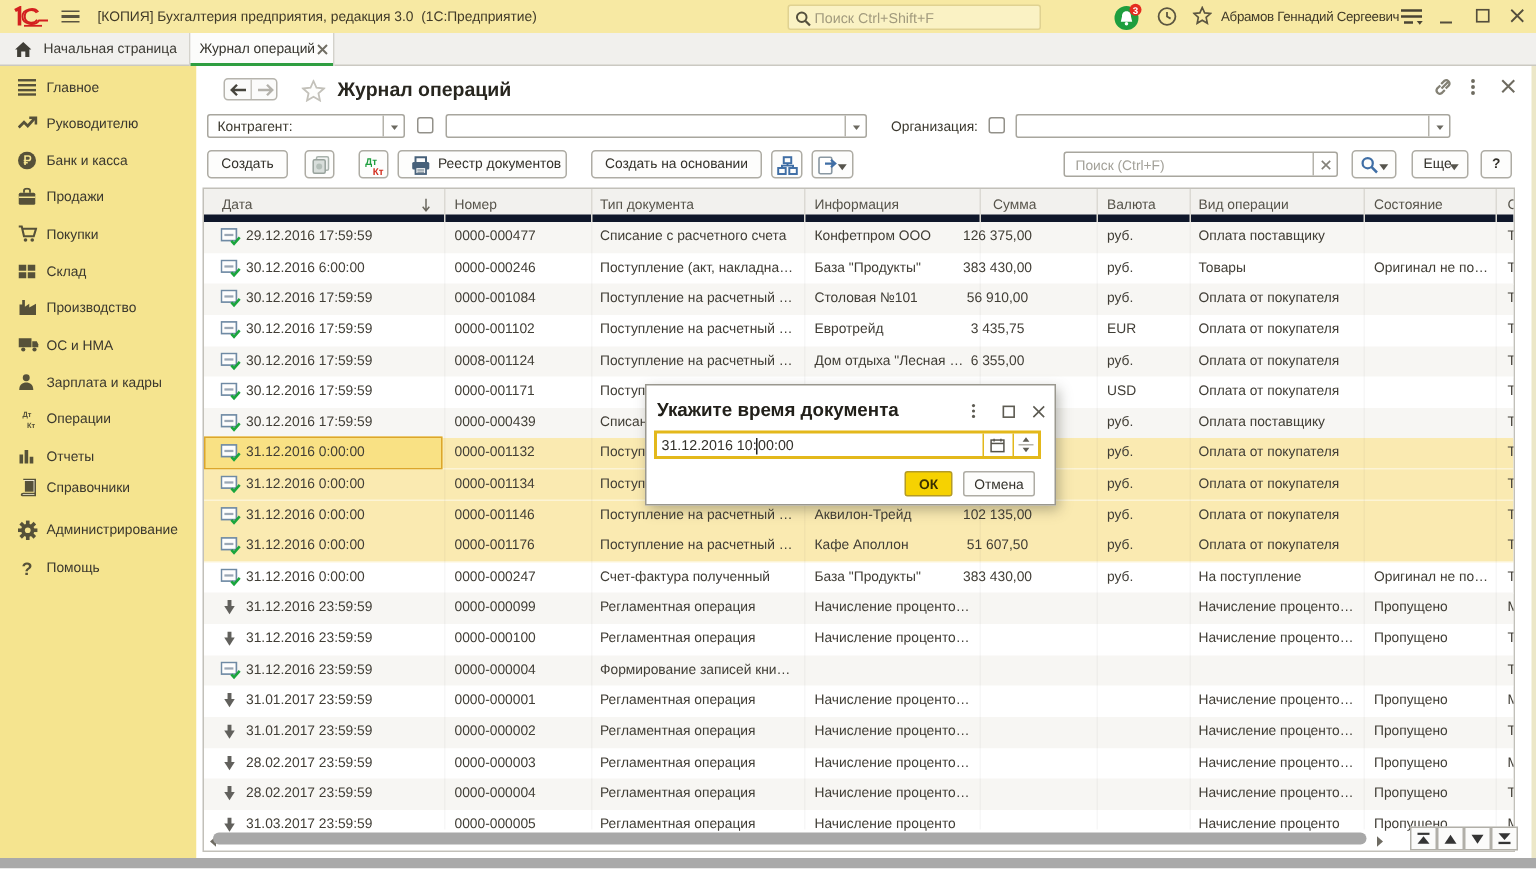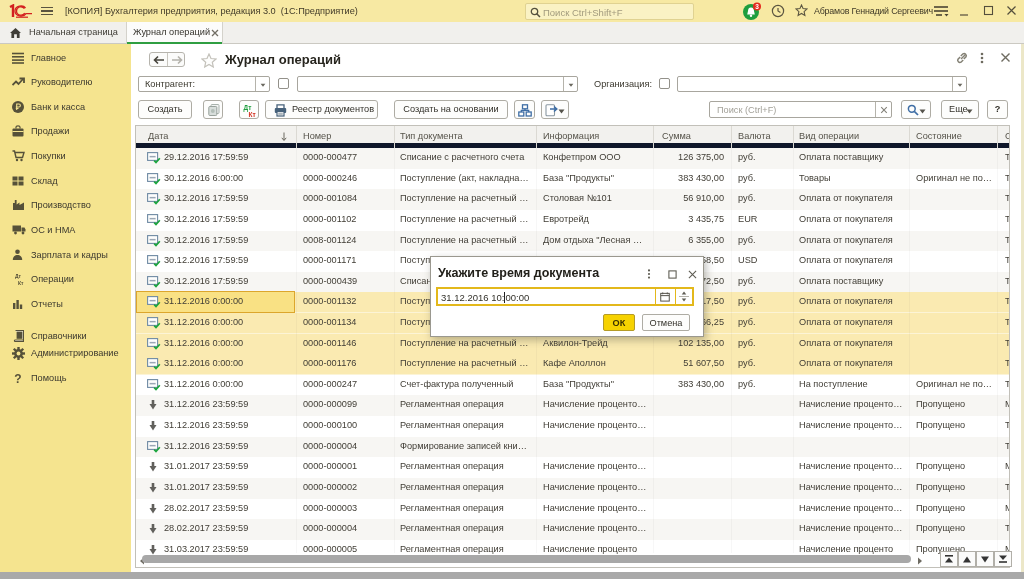--- a/index.html
+++ b/index.html
@@ -54,21 +54,21 @@
   .tbtn { position:absolute; top:100px; height:19px; background:#fdfdfc; border:1px solid #aeaca4; border-radius:3px; color:#33312a; }
   .tbtn .cap { position:absolute; width:100%; text-align:center; top:3px; }
 
   
   #grid { position:absolute; left:135px; top:125px; width:875px; height:443px; border:1px solid #c2c0b9; background:#fff; overflow:hidden; }
   #ghead { position:absolute; left:0; top:0; width:873px; height:22px; background:#f2f1ee; border-bottom:5px solid #0f172a; }
   #ghead span { position:absolute; top:5px; color:#56534a; }
   #ghead i { position:absolute; top:0; width:1px; height:22px; background:#dbd9d3; }
   .grow { position:absolute; left:0; width:873px; height:21px; }
   .grow span { position:absolute; top:4px; white-space:pre; color:#403d35; }
-  .grow .num { text-align:right; }
+  .grow .num { text-align:center; }
   .docic { position:absolute; left:11px; top:4px; }
   .regic { position:absolute; left:13px; top:5px; }
 
   
   #hthumb { position:absolute; border-radius:4px; background:#a8a8a8; }
   .navb { position:absolute; top:551px; width:18px; height:16px; background:#fbfbfa; border:1px solid #b1afa8; }
 
   
   #statusbar { position:absolute; left:0; top:572px; width:1024px; height:7px; background:#a9a9a9; }
 
@@ -241,21 +241,21 @@
 <div class="mitem" style="top:253.7px">
         <span class="ic"><svg width="12" height="12" viewBox="0 0 12 12">
             <g fill="#565139">
               <rect x="1" y="5" width="2.4" height="6"></rect>
               <rect x="4.4" y="2" width="2.4" height="9"></rect>
               <rect x="7.8" y="6.5" width="2.4" height="4.5"></rect>
             </g>
           </svg></span>
         <span class="tx">Отчеты</span>
       </div>
-<div class="mitem" style="top:286px">
+<div class="mitem" style="top:275px">
         <span class="ic"><svg width="12" height="12" viewBox="0 0 12 12">
             <path d="M3.5 0.5 L11.5 0.5 L11.5 11.5 L3.5 11.5 C2 11.5 2 10 3.5 10 L11.5 10" fill="#fdf8e0" stroke="#565139" stroke-width="1.1"></path>
             <rect x="4.6" y="1.6" width="5.8" height="7.2" fill="#565139"></rect>
           </svg></span>
         <span class="tx">Справочники</span>
       </div>
 <div class="mitem" style="top:302.9px">
         <span class="ic"><svg width="13" height="13" viewBox="0 0 13 13">
             <g fill="#565139">
               <circle cx="6.5" cy="6.5" r="4.4"></circle>

